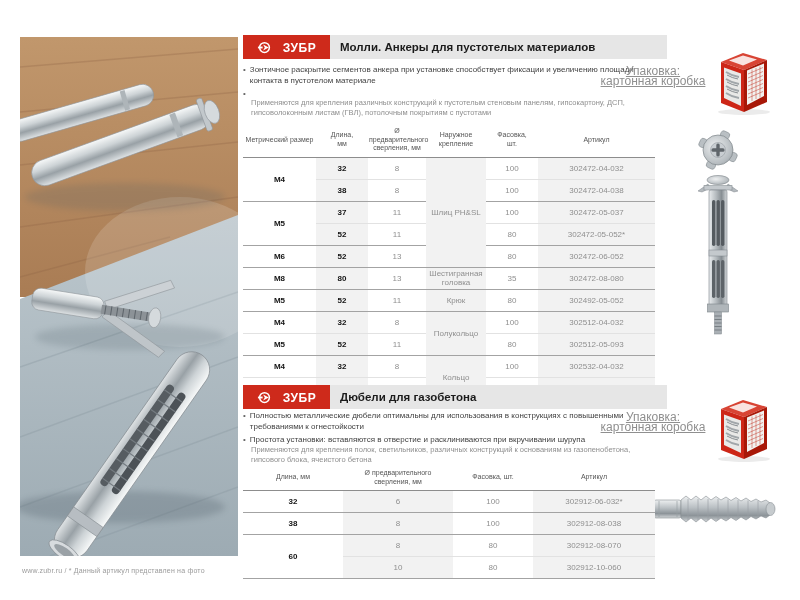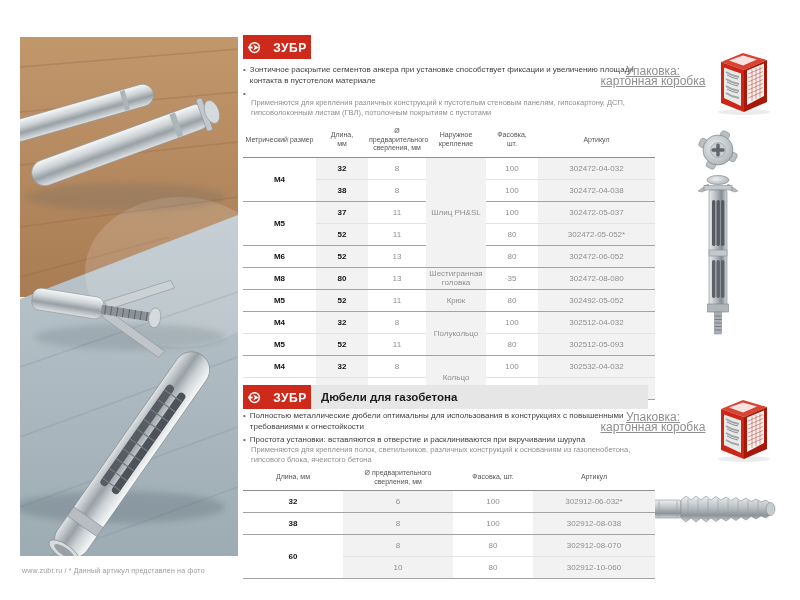--- a/index.html
+++ b/index.html
@@ -9,21 +9,21 @@
 
   
   .photo{left:20px;top:37px;width:218px;height:519px;overflow:hidden;}
 
   
   .content{left:243px;top:0;width:557px;height:600px;}
   .section{position:absolute;left:0;width:557px;}
 
   
   .sec-head{display:flex;height:24px;}
-  .logo{width:68px;background:#ce2a1b;display:flex;align-items:center;justify-content:center;gap:11px;flex:none;}
+  .logo{width:87px;background:#ce2a1b;display:flex;align-items:center;justify-content:center;gap:11px;flex:none;}
   .logo-text{color:#fff;font-weight:700;font-size:12px;letter-spacing:.6px;line-height:1;padding-top:1px;}
   .sec-title{width:327px;background:#e6e6e6;font-weight:700;font-size:11.5px;color:#1b1b1b;
              display:flex;align-items:center;padding-left:10px;flex:none;}
 
   
   .bullets{position:absolute;width:402px;}
   .bullet{display:flex;gap:4px;margin-bottom:3px;font-size:8px;color:#3f3f3f;line-height:10.5px;}
   .dot{color:#666;flex:none;}
   .note{position:absolute;width:398px;font-size:7.5px;color:#8f8f8f;line-height:10px;padding-left:8px;}
 
@@ -149,20 +149,21 @@
   <div class="section" style="top:35px;">
     <div class="sec-head">
       <div class="logo">
         <svg width="15" height="15" viewBox="0 0 16 16">
           <circle cx="8" cy="8" r="5.2" fill="none" stroke="#ffffff" stroke-width="1.6"></circle>
           <polygon points="6.5,4.8 12.6,8 6.5,11.2 8.3,8" fill="#ffffff"></polygon>
           <rect x="1" y="7" width="5" height="2" fill="#ffffff"></rect>
         </svg>
         <span class="logo-text">ЗУБР</span>
       </div>
+      <div class="sec-title">Молли. Анкеры для пустотелых материалов</div>
     </div>
 
     <div class="bullets" style="top:30px;">
       <div class="bullet">
         <span class="dot">•</span>
         <span>Зонтичное раскрытие сегментов анкера при установке способствует фиксации и увеличению площади контакта в пустотелом материале</span>
       </div>
       <div class="bullet">
         <span class="dot">•</span>
       </div>

